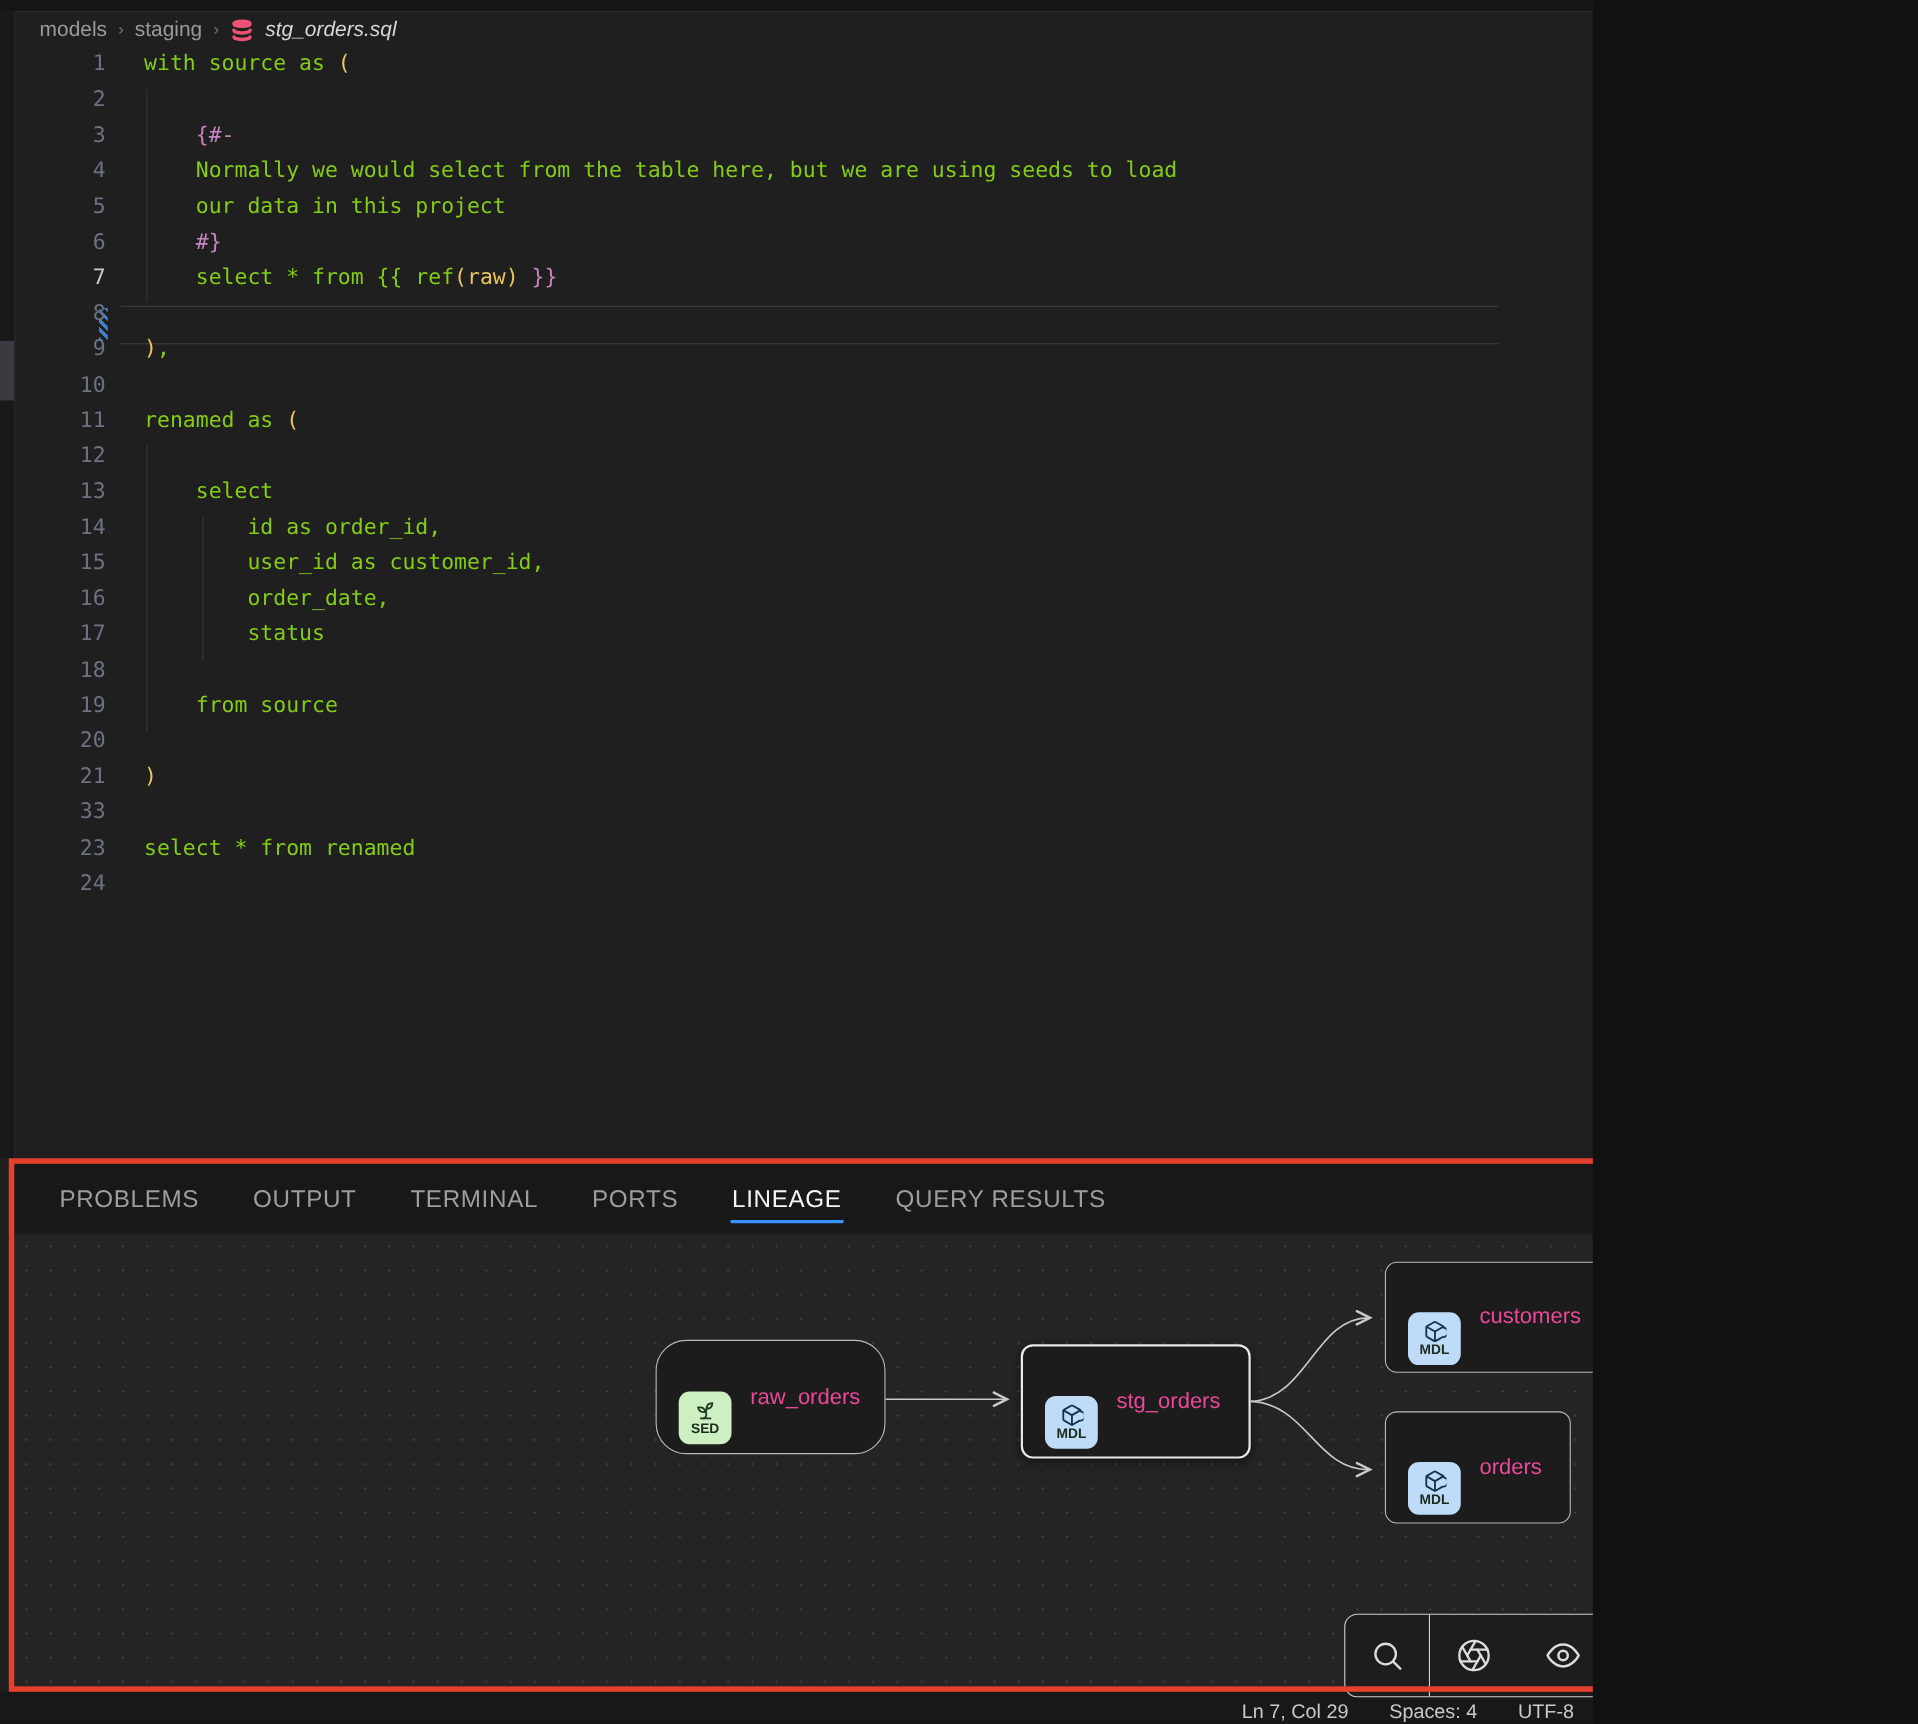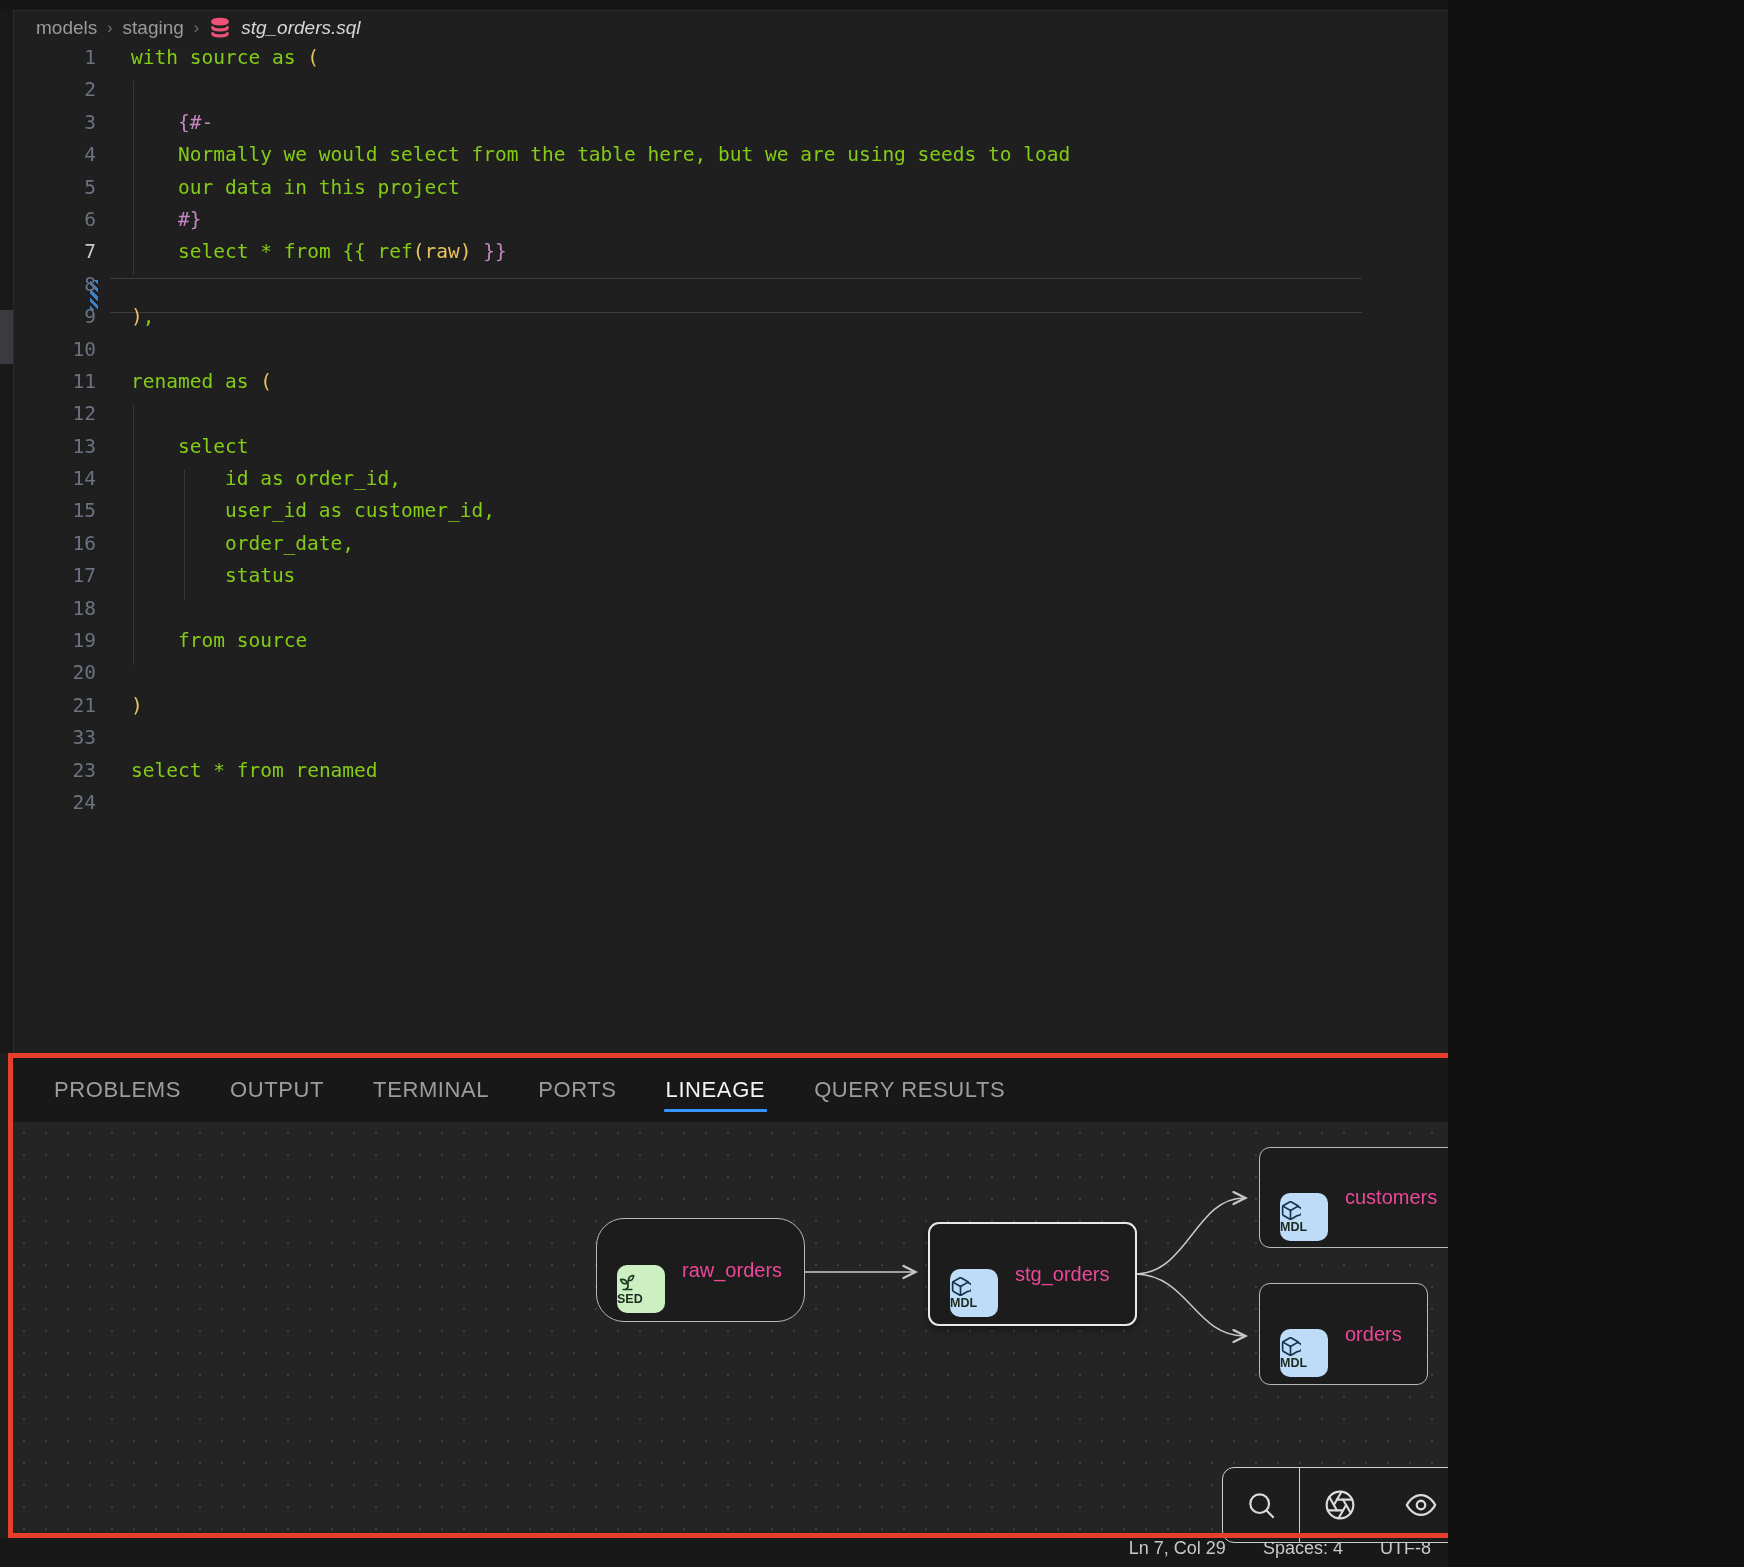--- a/index.html
+++ b/index.html
@@ -44,34 +44,34 @@
   .tab.active::after{content:"";position:absolute;left:-2px;right:-2px;bottom:10px;height:3px;background:#3794ff;border-radius:1px;}
   #panelbtns{position:absolute;right:22px;top:16px;display:flex;gap:24px;align-items:center;}
   #panelbtns svg{display:block;cursor:pointer;}
   #canvas{position:absolute;left:0;top:64px;width:1717px;height:411px;background:#242425;
           background-image:radial-gradient(#3e3e40 1.1px,transparent 1.2px);background-size:22px 22px;}
   
   .node{position:absolute;background:#1c1c1d;border:1.4px solid #b9b9b9;border-radius:11px;
         box-sizing:border-box;display:flex;align-items:center;cursor:pointer;}
   .node.selected{border:2px solid #e9e9e9;box-shadow:0 3px 9px rgba(0,0,0,.45);}
   .badge{width:48px;height:48px;border-radius:10px;margin-left:20px;display:flex;flex-direction:column;
-         justify-content:center;flex:0 0 auto;margin-top:38px;}
+         align-items:center;justify-content:center;flex:0 0 auto;margin-top:38px;}
   .badge .btxt{font-size:12.5px;font-weight:700;color:#1c2b1e;line-height:13px;margin-top:0px;}
   .badge svg{display:block;}
   .nlabel{font-size:20px;color:#ec4899;margin-left:17px;white-space:nowrap;}
   #edges{position:absolute;left:0;top:0;width:1744px;height:1567px;pointer-events:none;z-index:5;}
   
   #ltoolbar{position:absolute;left:1209px;top:345px;width:476px;height:76px;display:flex;
             border:1.6px solid #cfcfcf;border-radius:12px;background:#1d1d1e;box-sizing:border-box;z-index:10;}
   #ltoolbar .seg{display:flex;align-items:center;justify-content:space-around;border-right:1.6px solid #cfcfcf;}
   #ltoolbar .seg:last-child{border-right:none;}
   #ltoolbar .btn{display:flex;align-items:center;justify-content:center;width:100%;height:100%;cursor:pointer;}
   
   #statusbar{position:absolute;left:0;top:1538px;width:1744px;height:29px;background:#181818;
-             display:flex;align-items:flex-start;justify-content:flex-end;gap:37px;padding-right:32px;
+             display:flex;align-items:flex-end;justify-content:flex-end;gap:37px;padding-right:32px;
              box-sizing:border-box;font-size:18px;color:#c9c9c9;}
   #statusbar .sitem{cursor:pointer;}
   #statusbar svg{display:block;cursor:pointer;}
 </style>
 </head>
 <body>
 
 <div id="stage">
 
   <div id="topbar"></div>

